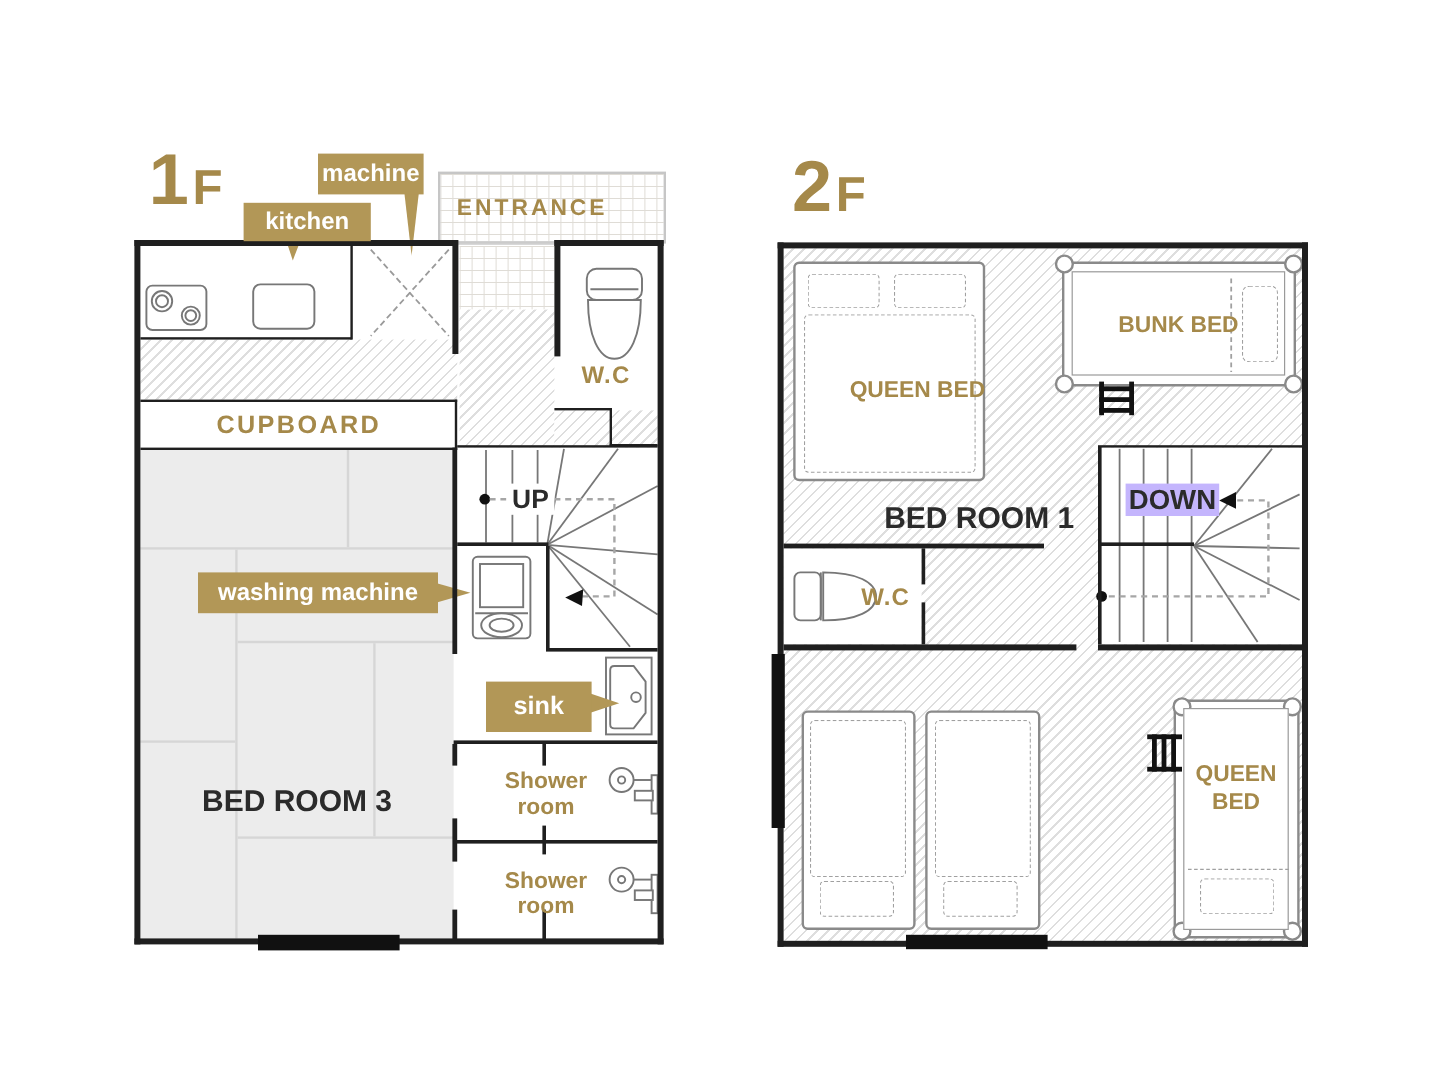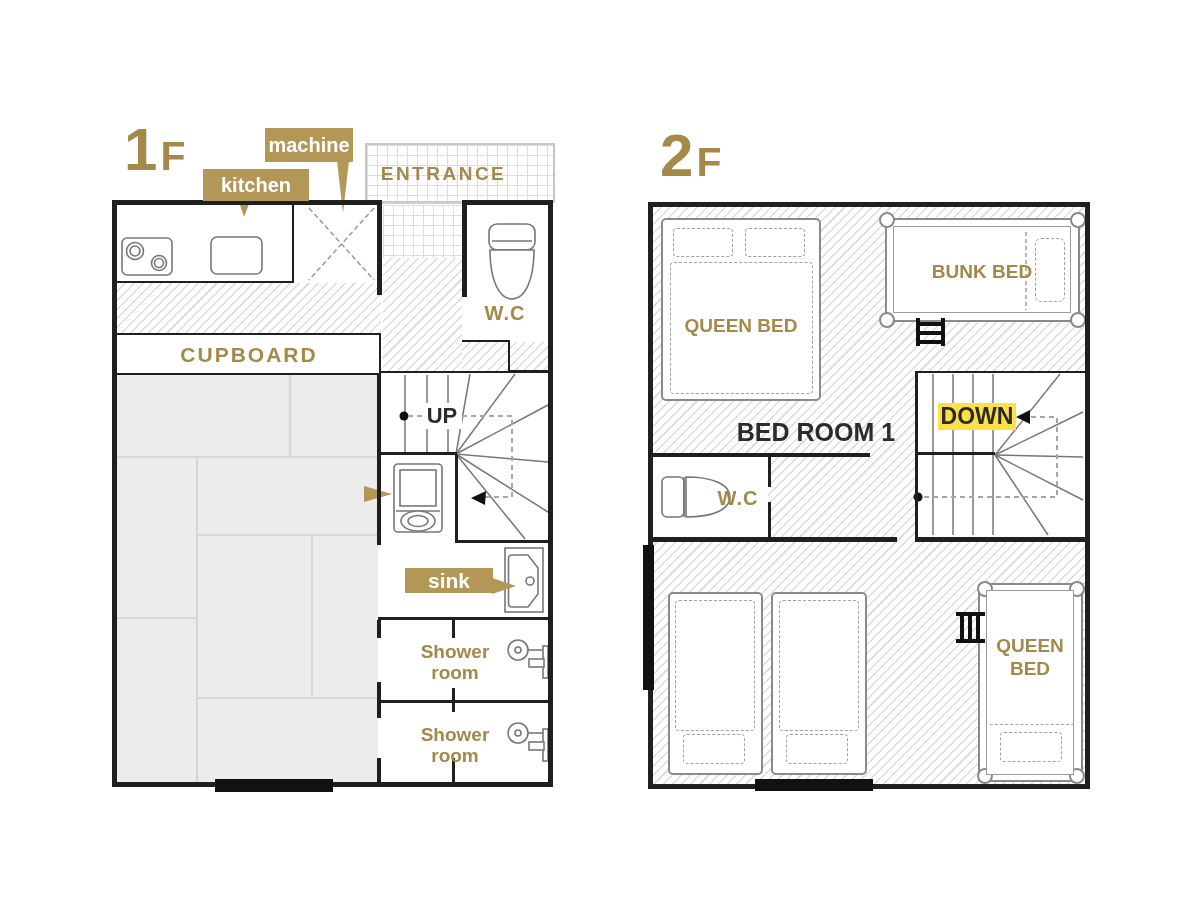--- a/index.html
+++ b/index.html
@@ -259,38 +259,40 @@
     <span class="tnum">1</span>
       <span class="tletter">F</span>
   </div>
   <div class="ftitle" style="left:660px;top:126px;">
     <span class="tnum">2</span>
       <span class="tletter">F</span>
   </div>
 
   <div class="callout" style="left:203px;top:169px;width:106px;height:32px;font-size:20px;">kitchen</div>
   <div class="callout" style="left:265px;top:128px;width:88px;height:34px;font-size:20px;">machine</div>
-  <div class="callout" style="left:405px;top:568px;width:88px;height:25px;font-size:21px;">sink</div>
+  <div class="callout" style="left:165px;top:477px;width:200px;height:34px;font-size:20px;">washing machine</div>
+  <div class="callout" style="left:405px;top:568px;width:88px;height:42px;font-size:21px;">sink</div>
 
   <div class="gold" style="left:367px;top:163px;width:153px;font-size:19px;letter-spacing:2.5px;">ENTRANCE</div>
   <div class="gold" style="left:462px;top:302px;width:86px;font-size:20px;letter-spacing:1px;">W.C</div>
   <div class="gold" style="left:117px;top:343px;width:264px;font-size:21px;letter-spacing:2px;">CUPBOARD</div>
   <div class="blacklabel" style="left:422px;top:403px;width:40px;font-size:22px;background:#fff;">UP</div>
+  <div class="blacklabel" style="left:117px;top:654px;width:261px;font-size:25px;">BED ROOM 3</div>
   <div class="gold" style="left:390px;top:641px;width:130px;font-size:19px;line-height:21px;">
     <div>Shower</div>
     <div>room</div>
   </div>
   <div class="gold" style="left:390px;top:724px;width:130px;font-size:19px;line-height:21px;">
     <div>Shower</div>
     <div>room</div>
   </div>
 
-  <div class="gold" style="left:661px;top:315px;width:160px;font-size:19px;">QUEEN BED</div>
+  <div class="gold" style="left:661px;top:315px;width:160px;font-size:19px;text-align:right;">QUEEN BED</div>
   <div class="gold" style="left:893px;top:261px;width:178px;font-size:19px;">BUNK BED</div>
   <div class="blacklabel" style="left:733px;top:418px;width:166px;font-size:25px;">BED ROOM 1</div>
-  <div class="blacklabel" style="left:938px;top:403px;width:78px;font-size:23px;background:#fde047;">DOWN</div>
+  <div class="blacklabel" style="left:938px;top:403px;width:78px;font-size:23px;background:#c4b5fd;">DOWN</div>
   <div class="gold" style="left:705px;top:487px;width:66px;font-size:20px;letter-spacing:1px;">W.C</div>
   <div class="gold" style="left:986px;top:634px;width:88px;font-size:19px;line-height:23px;">
     <div>QUEEN</div>
     <div>BED</div>
   </div>
 
 </div>
 
 </body></html>

